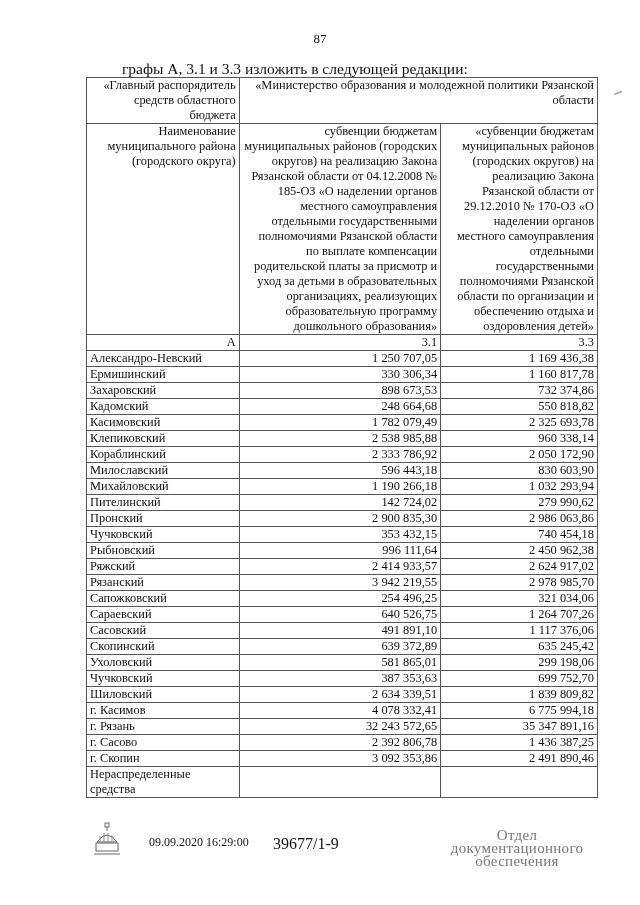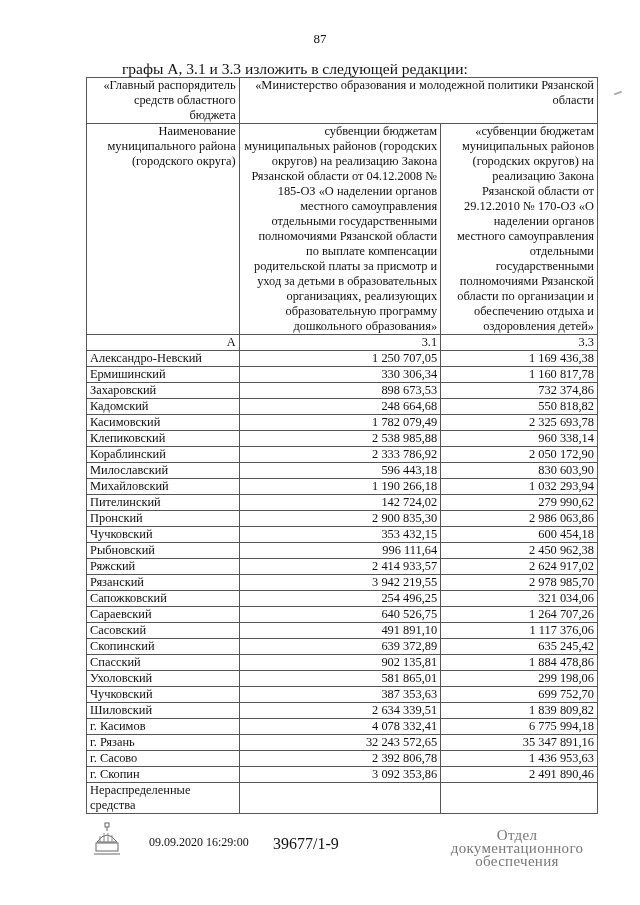--- a/index.html
+++ b/index.html
@@ -118,21 +118,21 @@
         <td class="right">279 990,62</td>
       </tr>
       <tr class="data">
         <td>Пронский</td>
         <td class="right">2 900 835,30</td>
         <td class="right">2 986 063,86</td>
       </tr>
       <tr class="data">
         <td>Чучковский</td>
         <td class="right">353 432,15</td>
-        <td class="right">600 454,18</td>
+        <td class="right">740 454,18</td>
       </tr>
       <tr class="data">
         <td>Рыбновский</td>
         <td class="right">996 111,64</td>
         <td class="right">2 450 962,38</td>
       </tr>
       <tr class="data">
         <td>Ряжский</td>
         <td class="right">2 414 933,57</td>
         <td class="right">2 624 917,02</td>
@@ -156,25 +156,20 @@
         <td>Сасовский</td>
         <td class="right">491 891,10</td>
         <td class="right">1 117 376,06</td>
       </tr>
       <tr class="data">
         <td>Скопинский</td>
         <td class="right">639 372,89</td>
         <td class="right">635 245,42</td>
       </tr>
       <tr class="data">
-        <td>Спасский</td>
-        <td class="right">902 135,81</td>
-        <td class="right">1 884 478,86</td>
-      </tr>
-      <tr class="data">
         <td>Ухоловский</td>
         <td class="right">581 865,01</td>
         <td class="right">299 198,06</td>
       </tr>
       <tr class="data">
         <td>Чучковский</td>
         <td class="right">387 353,63</td>
         <td class="right">699 752,70</td>
       </tr>
       <tr class="data">
@@ -188,21 +183,21 @@
         <td class="right">6 775 994,18</td>
       </tr>
       <tr class="data">
         <td>г. Рязань</td>
         <td class="right">32 243 572,65</td>
         <td class="right">35 347 891,16</td>
       </tr>
       <tr class="data">
         <td>г. Сасово</td>
         <td class="right">2 392 806,78</td>
-        <td class="right">1 436 953,63</td>
+        <td class="right">1 436 387,25</td>
       </tr>
       <tr class="data">
         <td>г. Скопин</td>
         <td class="right">3 092 353,86</td>
         <td class="right">2 491 890,46</td>
       </tr>
       <tr class="unalloc">
         <td>Нераспределенные средства</td>
         <td class="right"></td>
         <td class="right"></td>

